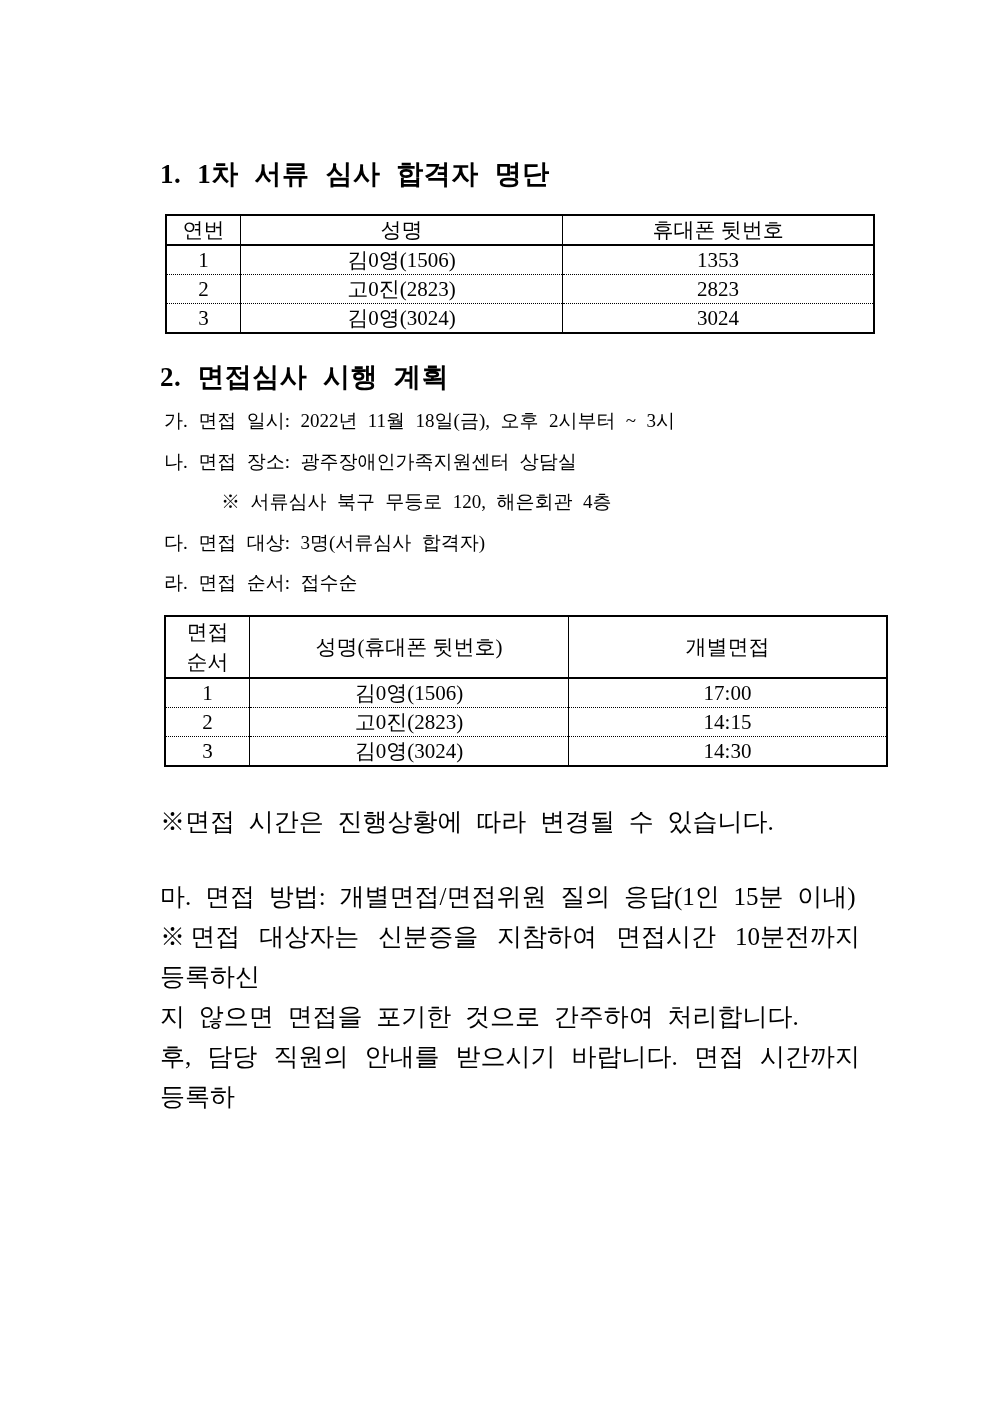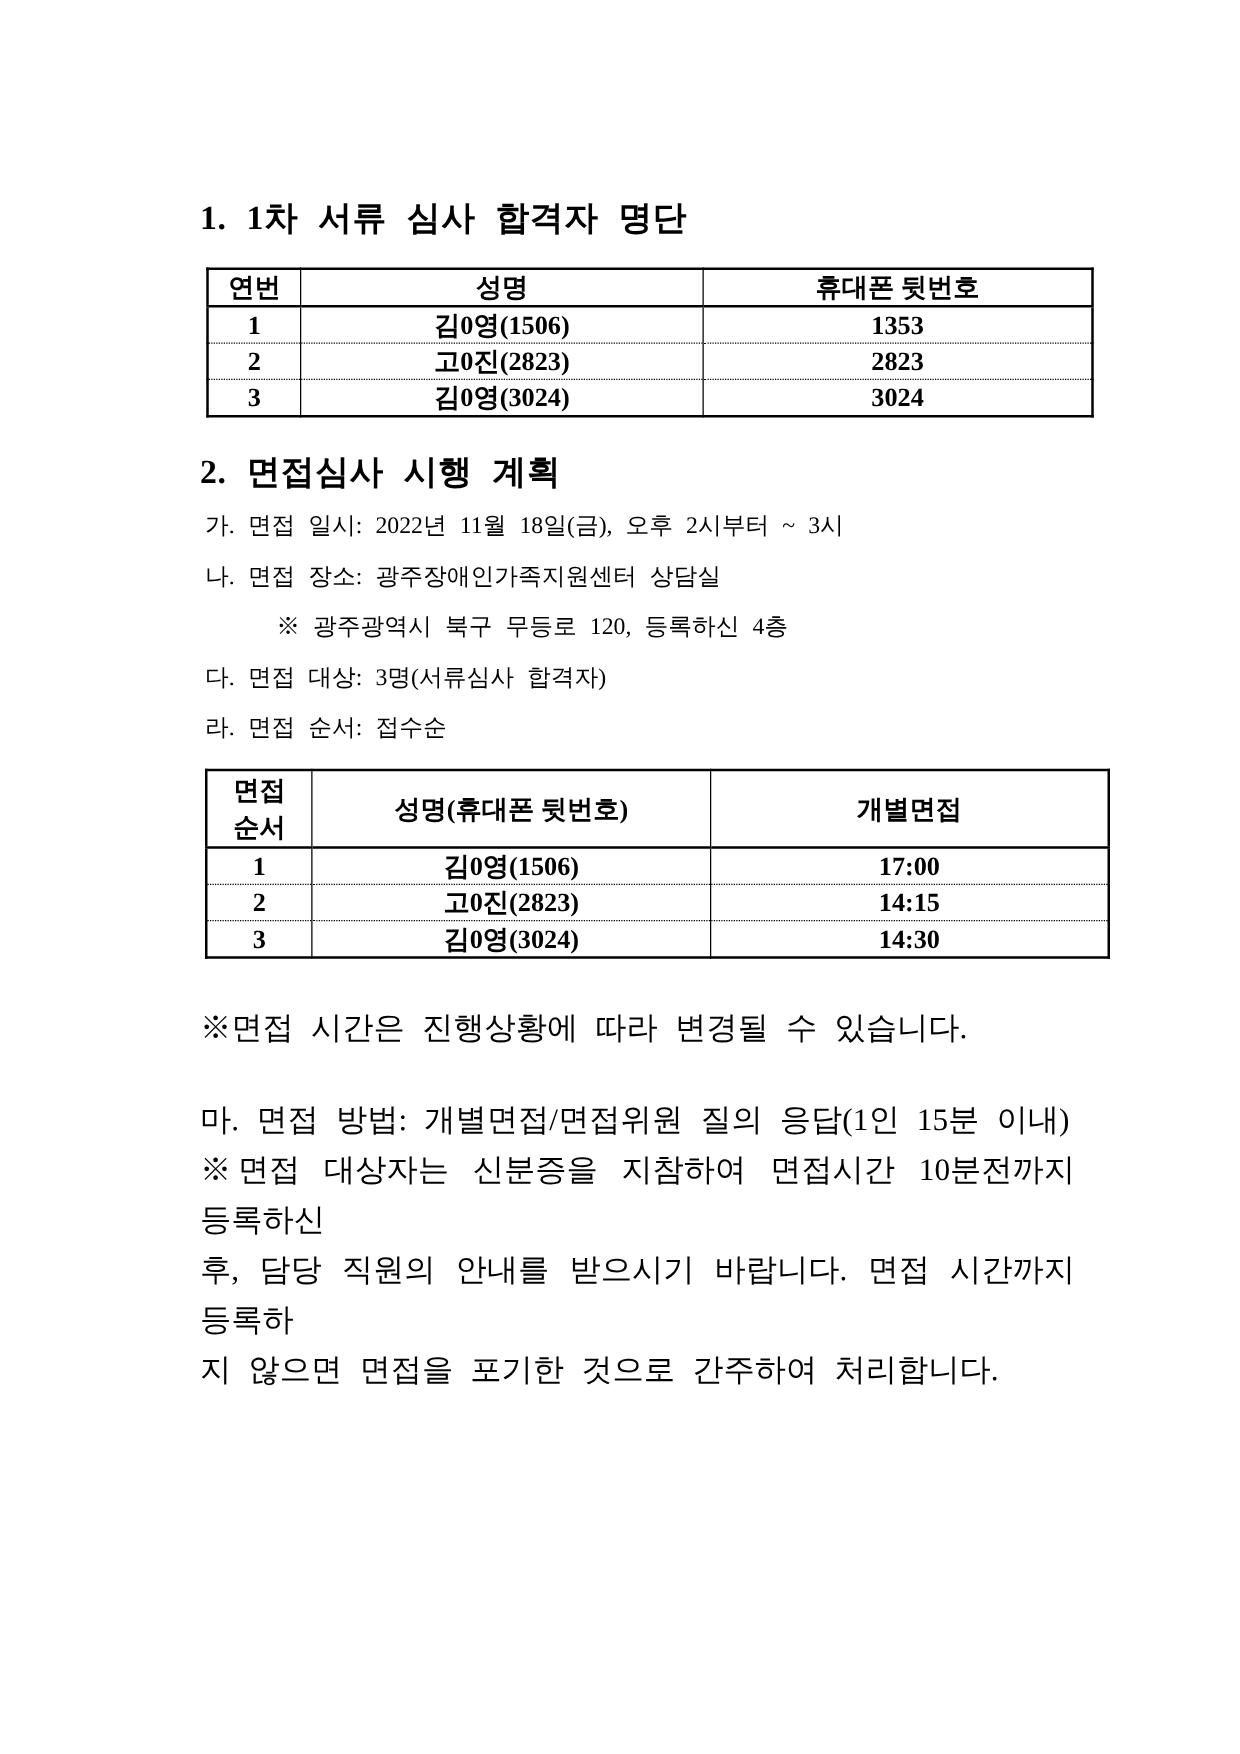--- a/index.html
+++ b/index.html
@@ -46,21 +46,21 @@
     text-align: center;
     font-size: 21px;
     border: 2px solid #000;
   }
   #table-1 { left: 148px; top: 214px; width: 704px; }
   #table-2 { left: 147px; top: 615px; width: 718px; border-radius: 19px; }
 
   .doc-table th, .doc-table td {
     border-left: 1px solid #000;
     border-right: 1px solid #000;
-    font-weight: bold;
+    font-weight: normal;
     padding: 0;
     overflow: hidden;
   }
   .doc-table thead th {
     border-bottom: 2px solid #000;
   }
   .doc-table tbody tr + tr td {
     border-top: 1px dotted #000;
   }
   #table-1 thead tr { height: 26px; }
@@ -132,21 +132,21 @@
         <td>3024</td>
       </tr>
     </tbody>
   </table>
 
   <div id="heading-2" class="heading">2. 면접심사 시행 계획</div>
 
   <div class="plan-items">
     <div class="item">가. 면접 일시: 2022년 11월 18일(금), 오후 2시부터 ~ 3시</div>
     <div class="item">나. 면접 장소: 광주장애인가족지원센터 상담실</div>
-    <div class="item sub-indent">※ 광주광역시 북구 무등로 120, 등록하신 4층</div>
+    <div class="item sub-indent">※ 서류심사 북구 무등로 120, 해은회관 4층</div>
     <div class="item">다. 면접 대상: 3명(서류심사 합격자)</div>
     <div class="item">라. 면접 순서: 접수순</div>
   </div>
 
   <table id="table-2" class="doc-table">
     <thead>
       <tr>
         <th class="col-order two-line-head">면접
 순서</th>
         <th class="col-name">성명(휴대폰 뒷번호)</th>
@@ -170,17 +170,17 @@
         <td>14:30</td>
       </tr>
     </tbody>
   </table>
 
   <div class="time-note">※면접 시간은 진행상황에 따라 변경될 수 있습니다.</div>
 
   <div class="bottom-block">
     <div class="line">마. 면접 방법: 개별면접/면접위원 질의 응답(1인 15분 이내)</div>
     <div class="line justified">※면접 대상자는 신분증을 지참하여 면접시간 10분전까지 등록하신</div>
+    <div class="line">지 않으면 면접을 포기한 것으로 간주하여 처리합니다.</div>
     <div class="line justified">후, 담당 직원의 안내를 받으시기 바랍니다. 면접 시간까지 등록하</div>
-    <div class="line">지 않으면 면접을 포기한 것으로 간주하여 처리합니다.</div>
   </div>
 
 </div>
 
 </body></html>

